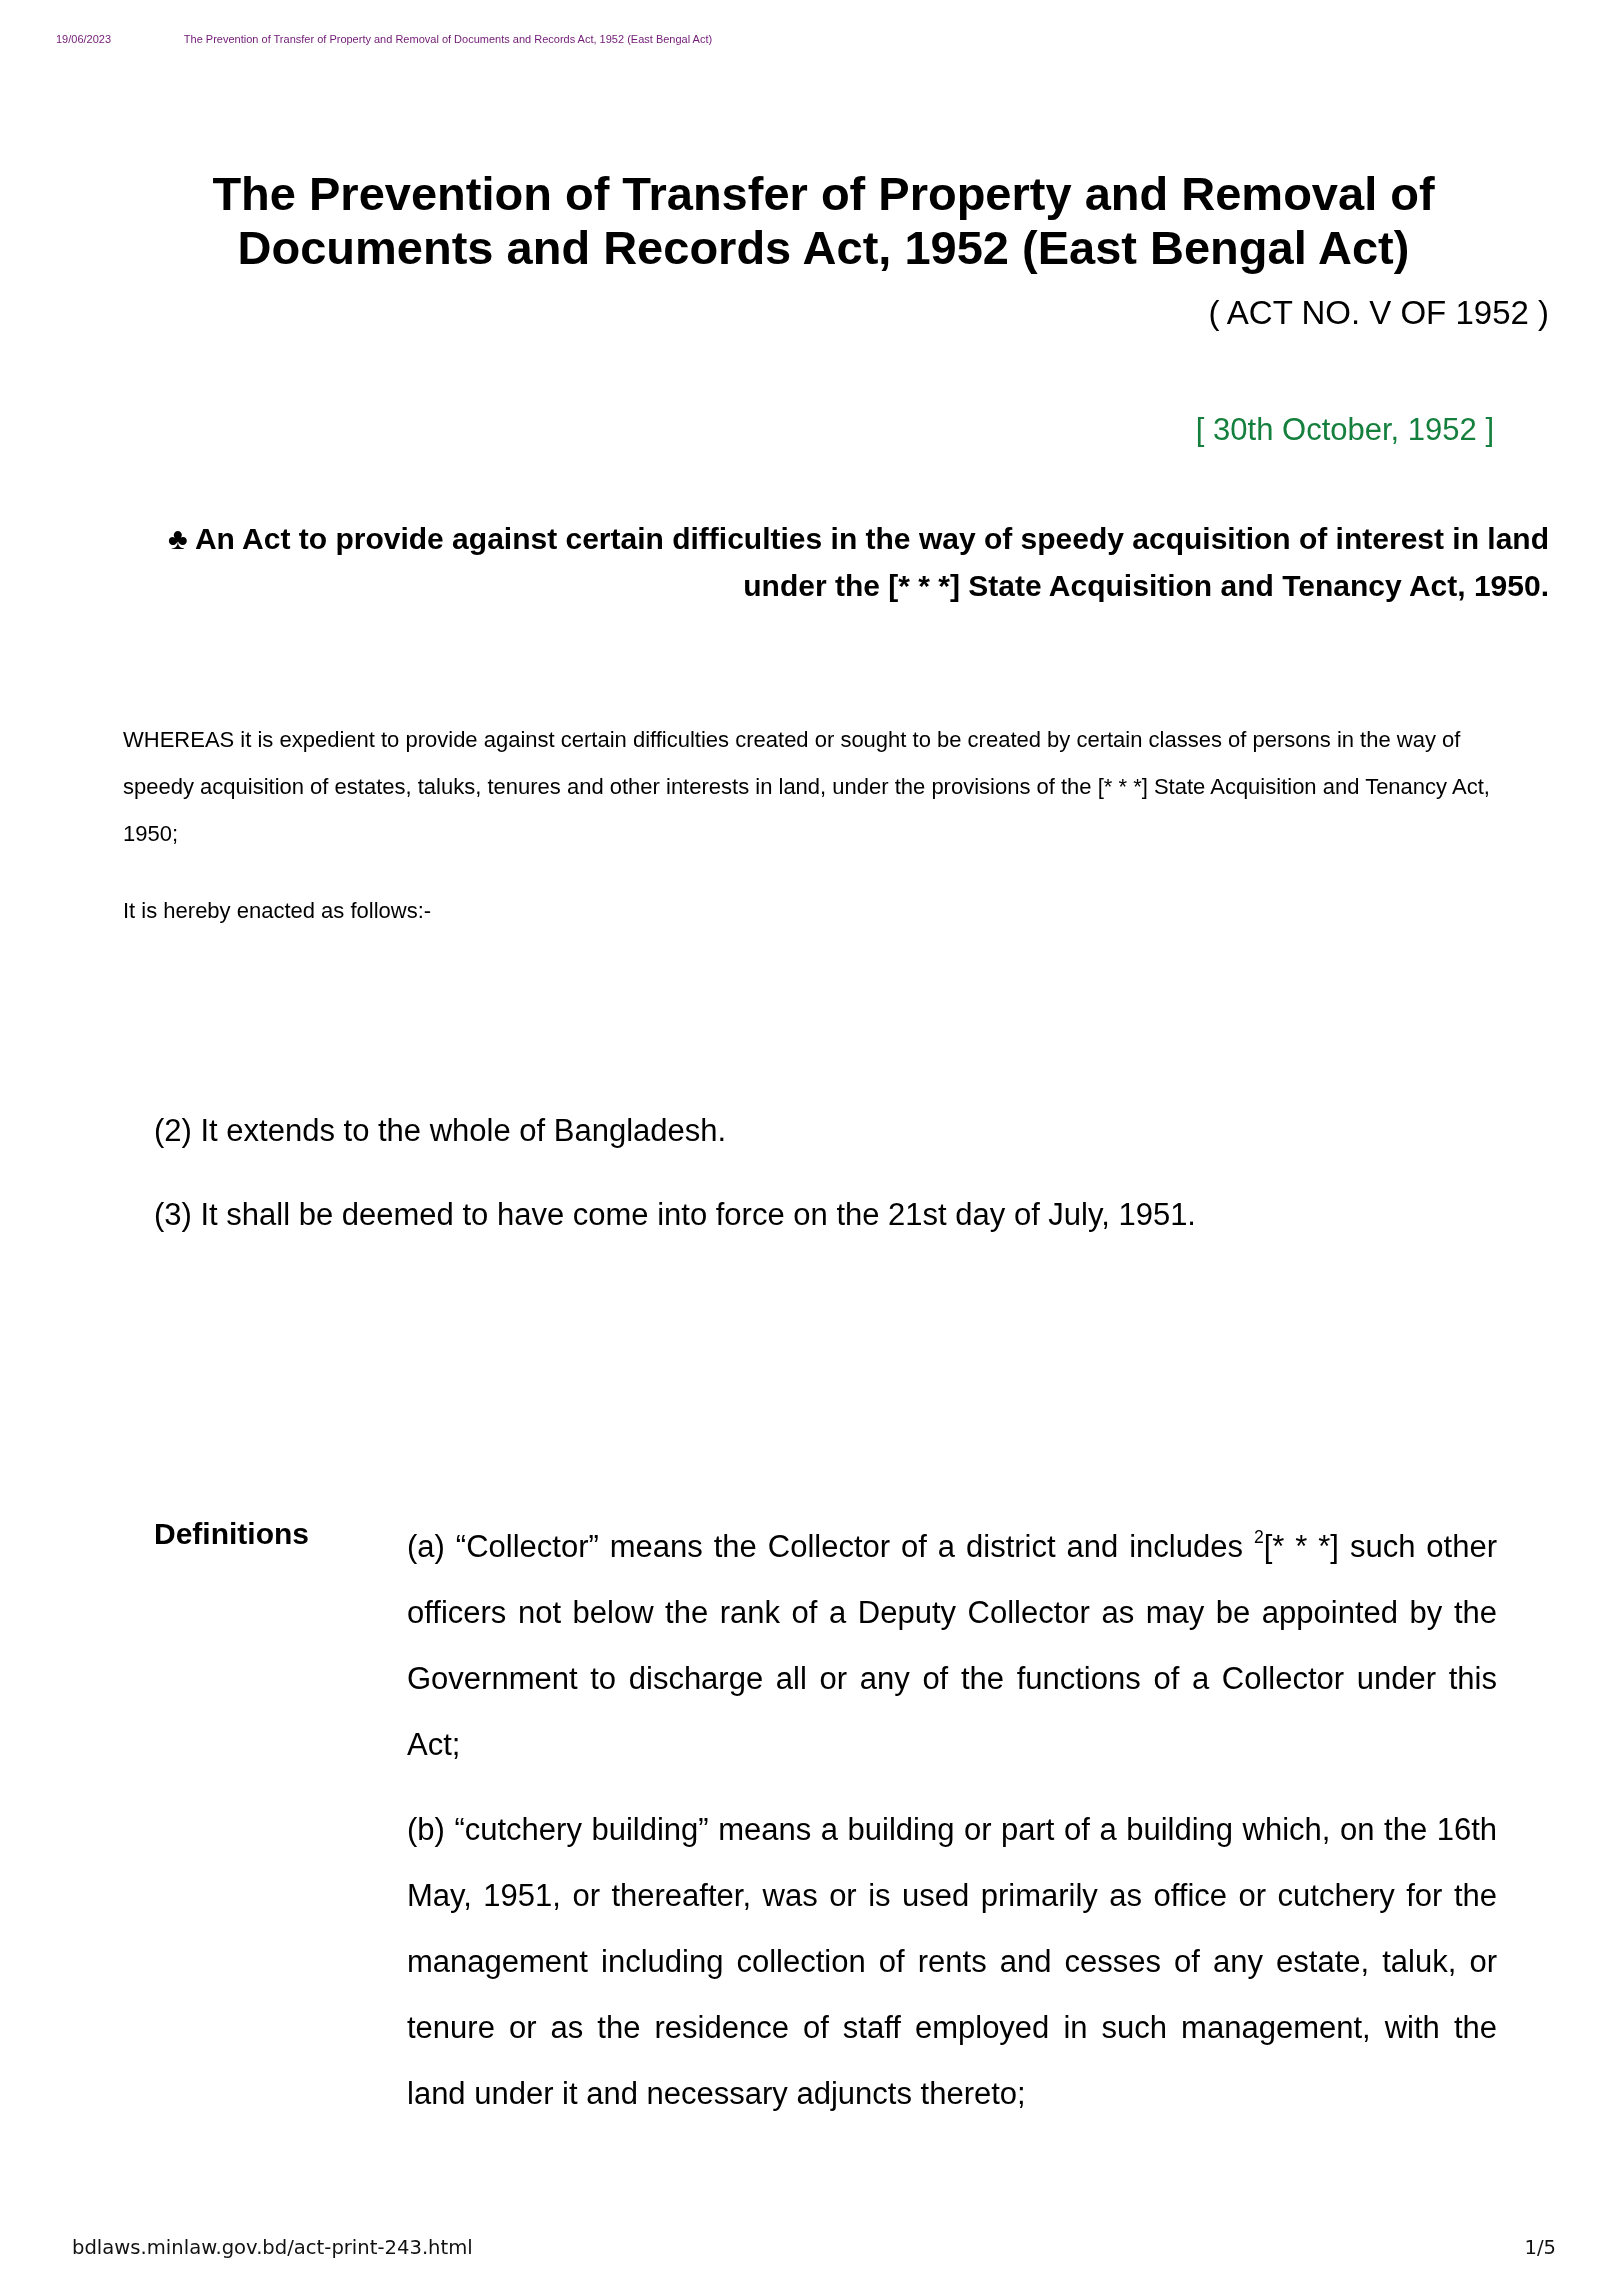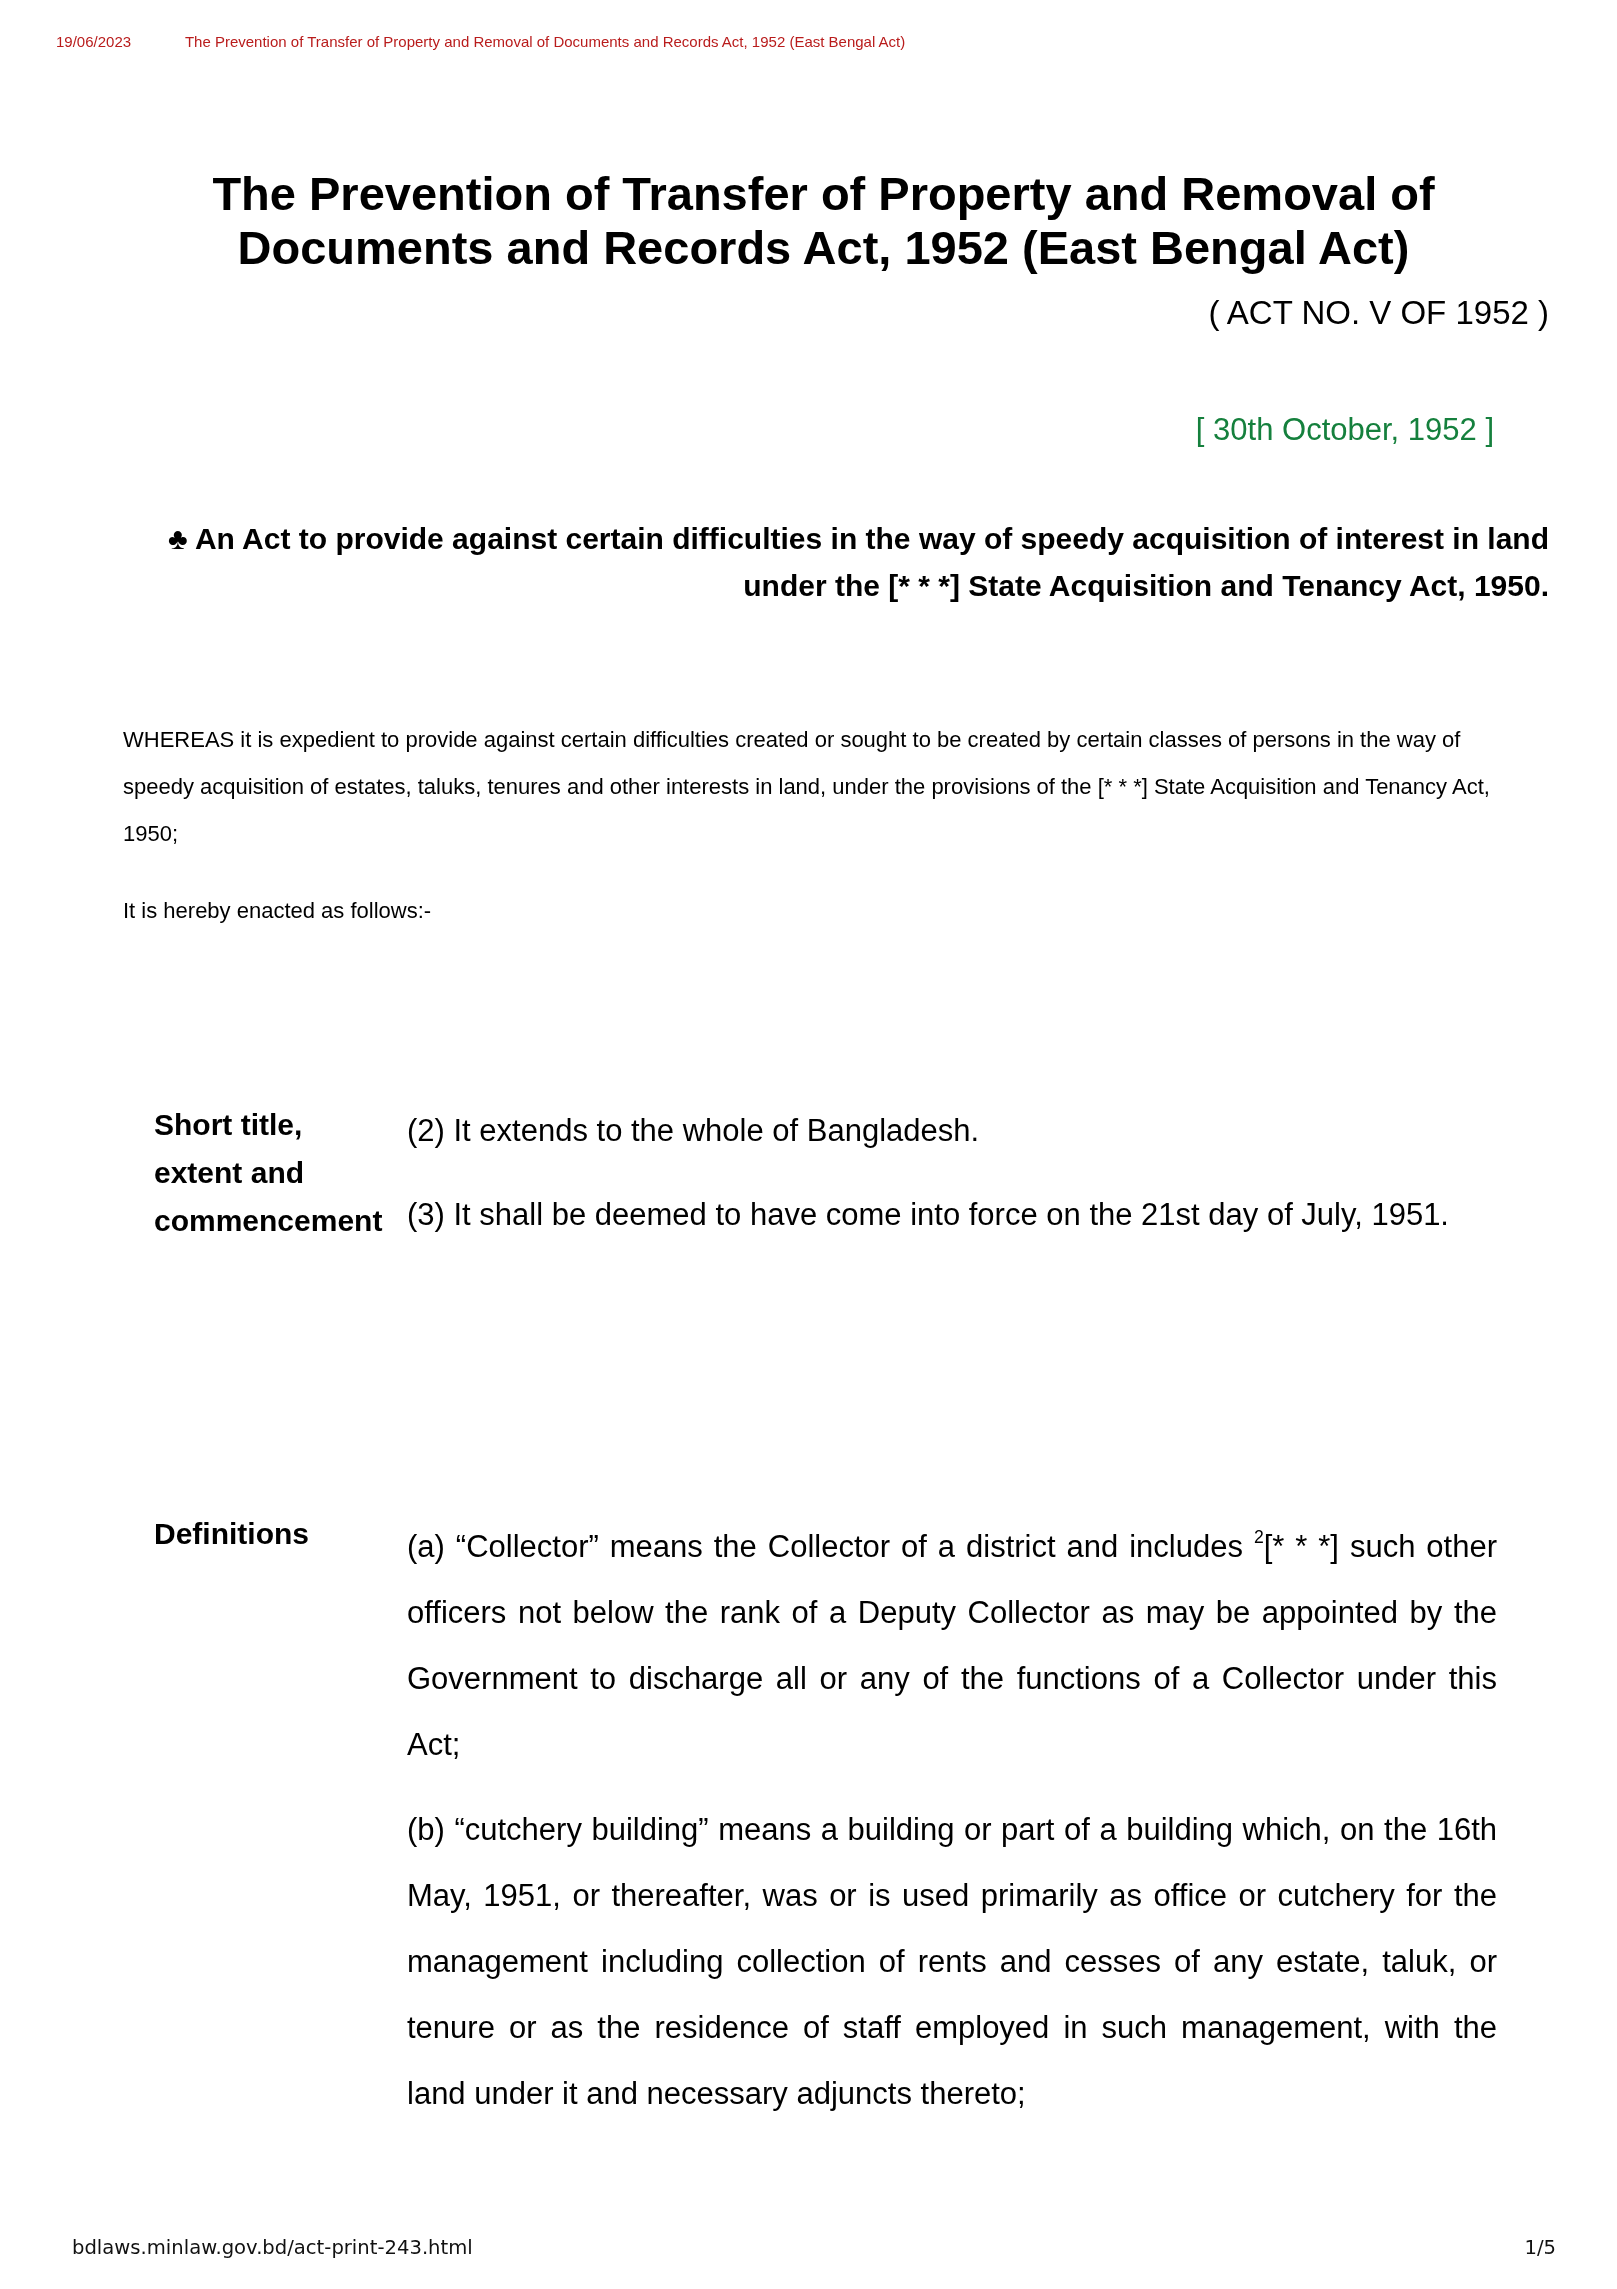--- a/index.html
+++ b/index.html
@@ -8,22 +8,22 @@
     height: 2290px;
     position: relative;
     overflow: hidden;
     font-family: "Liberation Sans", sans-serif;
     color: #000;
   }
   .print-header {
     position: absolute;
     top: 33px;
     left: 56px;
-    font-size: 15px;
-    color: #b91c1c;
+    font-size: 11px;
+    color: #701a75;
     white-space: nowrap;
   }
   .print-header .date { display: inline-block; width: 125px; }
   .print-footer {
     position: absolute;
     top: 2236px;
     left: 72px;
     right: 61px;
     font-family: "DejaVu Sans", sans-serif;
     font-size: 19.6px;
@@ -117,23 +117,20 @@
   <span>♣</span>
   <span>An Act to provide against certain difficulties in the way of speedy acquisition of interest in land under the [* * *] State Acquisition and Tenancy Act, 1950.</span>
 </div>
 
 <div class="preamble">
   <p>WHEREAS it is expedient to provide against certain difficulties created or sought to be created by certain classes of persons in the way of speedy acquisition of estates, taluks, tenures and other interests in land, under the provisions of the [* * *] State Acquisition and Tenancy Act, 1950;</p>
   <p class="enact">It is hereby enacted as follows:-</p>
 </div>
 
 <div class="section" style="top:1101px;">
-  <div class="label">Short title,
-extent and
-commencement</div>
   <div class="body" style="margin-top:-2.9px;">
     <p class="tight">(2) It extends to the whole of Bangladesh.</p>
     <p class="tight">(3) It shall be deemed to have come into force on the 21st day of July, 1951.</p>
   </div>
 </div>
 
 <div class="section" style="top:1510px;">
   <div class="label">Definitions</div>
   <div class="body" style="margin-top:3.9px;">
     <p><span>(a) “Collector” means the Collector of a district and includes </span><sup>2</sup><span>[* * *] such other officers not below the rank of a Deputy Collector as may be appointed by the Government to discharge all or any of the functions of a Collector under this Act;</span></p>

